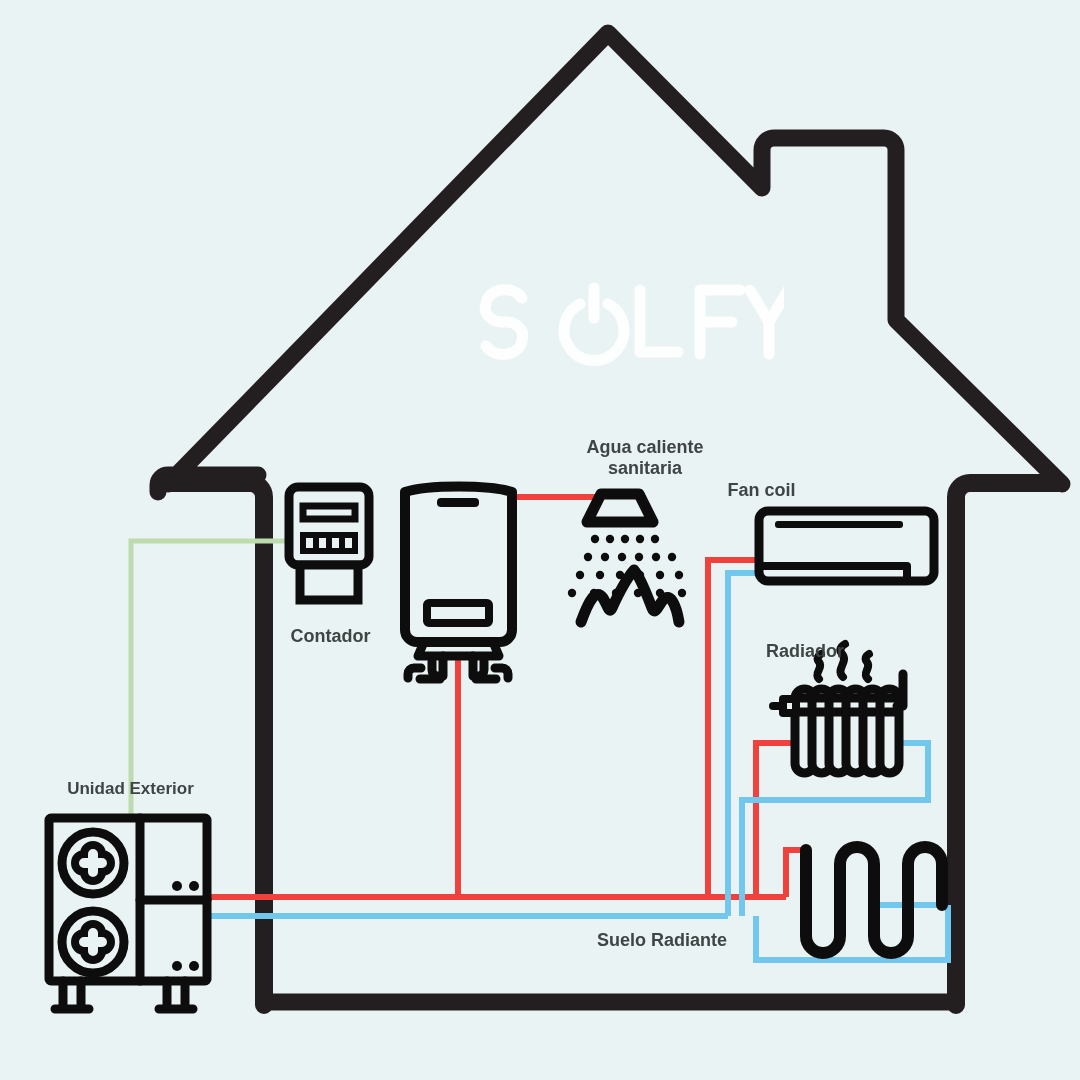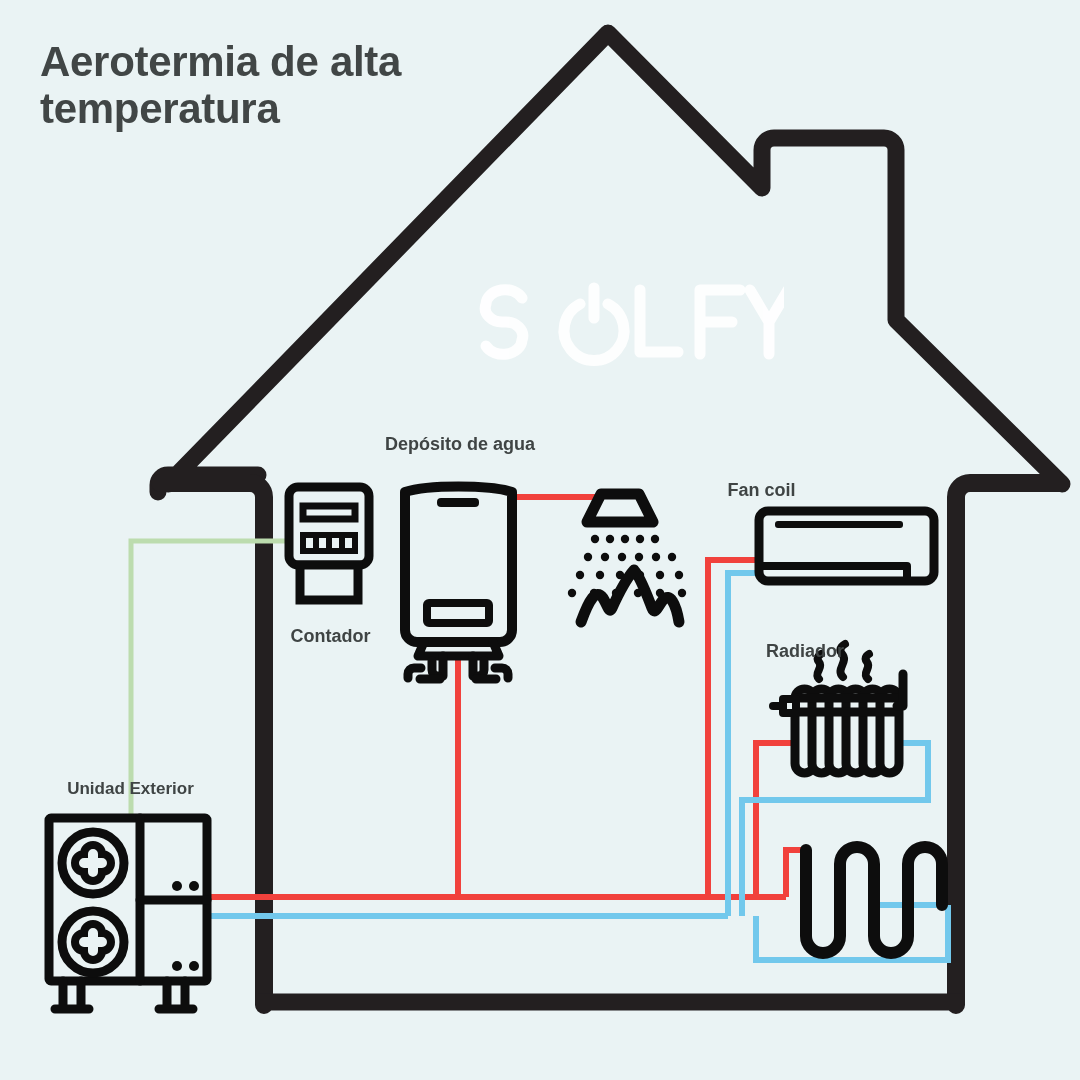--- a/index.html
+++ b/index.html
@@ -238,22 +238,22 @@
       <rect x="783" y="699" width="13" height="14"></rect>
       <path d="M783,706 L773,706" fill="none" stroke-linecap="round"></path>
     </g>
     <path d="M897,706 L903,706 L903,674" fill="none" stroke="#0d0d0d" stroke-width="9" stroke-linecap="round" stroke-linejoin="round"></path>
   </svg>
 
   <svg class="layer" viewBox="0 0 1080 1080">
     <path d="M806,850 L806,936 A17,17 0 0 0 840,936 L840,864 A17,17 0 0 1 874,864 L874,936 A17,17 0 0 0 908,936 L908,864 A17,17 0 0 1 942,864 L942,905" fill="none" stroke="#0d0d0d" stroke-width="12" stroke-linecap="round" stroke-linejoin="round"></path>
   </svg>
 
-  <div id="page-title">Aerotermia de alta
-temperatura</div>
-
-  <div class="lbl lbl-18" id="lbl-deposito">Depósito de agua</div>
+
+  <div class="lbl lbl-18" id="lbl-acs">Agua caliente
+sanitaria</div>
   <div class="lbl lbl-18" id="lbl-contador">Contador</div>
   <div class="lbl lbl-18" id="lbl-fancoil">Fan coil</div>
   <div class="lbl lbl-18" id="lbl-radiador">Radiador</div>
+  <div class="lbl lbl-18" id="lbl-suelo">Suelo Radiante</div>
   <div class="lbl lbl-17" id="lbl-unidad">Unidad Exterior</div>
 
 </div>
 
 </body></html>

